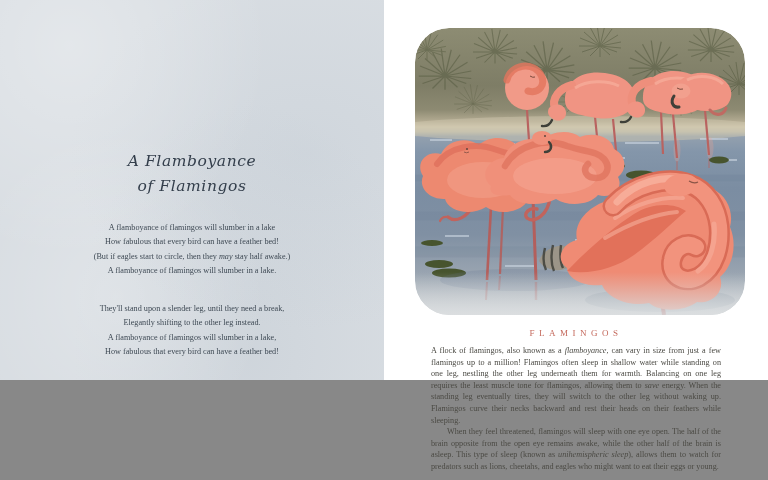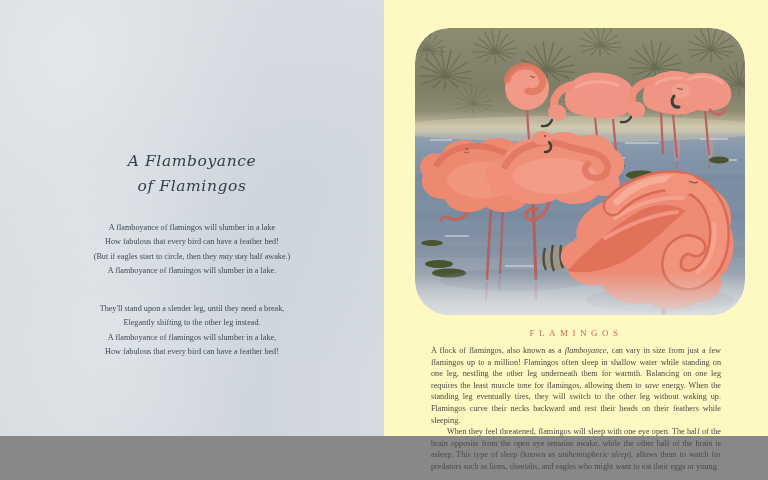--- a/index.html
+++ b/index.html
@@ -1,29 +1,29 @@
 <!DOCTYPE html>
 <html><head>
 <meta charset="utf-8">
 <style>
   html,body{margin:0;padding:0;background:#888;}
   .spread{
     width:768px;height:480px;display:flex;overflow:hidden;position:relative;
     font-family:"Liberation Serif", serif;
   }
-  .page{width:384px;height:436px;position:relative;box-sizing:border-box;}
+  .page{width:384px;height:380px;position:relative;box-sizing:border-box;}
   .page-left{
     background-color:#d8dde2;
     background-image:
       radial-gradient(ellipse at 18% 12%, rgba(255,255,255,.30), rgba(255,255,255,0) 45%),
       radial-gradient(ellipse at 80% 40%, rgba(170,183,196,.18), rgba(170,183,196,0) 55%),
       radial-gradient(ellipse at 30% 78%, rgba(255,255,255,.22), rgba(255,255,255,0) 40%),
       radial-gradient(ellipse at 65% 92%, rgba(168,180,192,.20), rgba(168,180,192,0) 50%);
   }
-  .page-right{background:#fef9c3;}
+  .page-right{background:#ffffff;}
   
   .poem{padding-top:149px;text-align:center;}
   .poem-title{
     margin:0;font-family:"DejaVu Serif", serif;font-style:italic;font-weight:500;
     font-size:15.5px;line-height:25px;letter-spacing:.6px;color:#333e4b;
   }
   .stanza{margin-top:22px;color:#3e4954;}
   .stanza + .stanza{margin-top:24px;}
   .poem-line{font-size:8.2px;line-height:14.3px;}
   .poem-line em{font-style:italic;}

